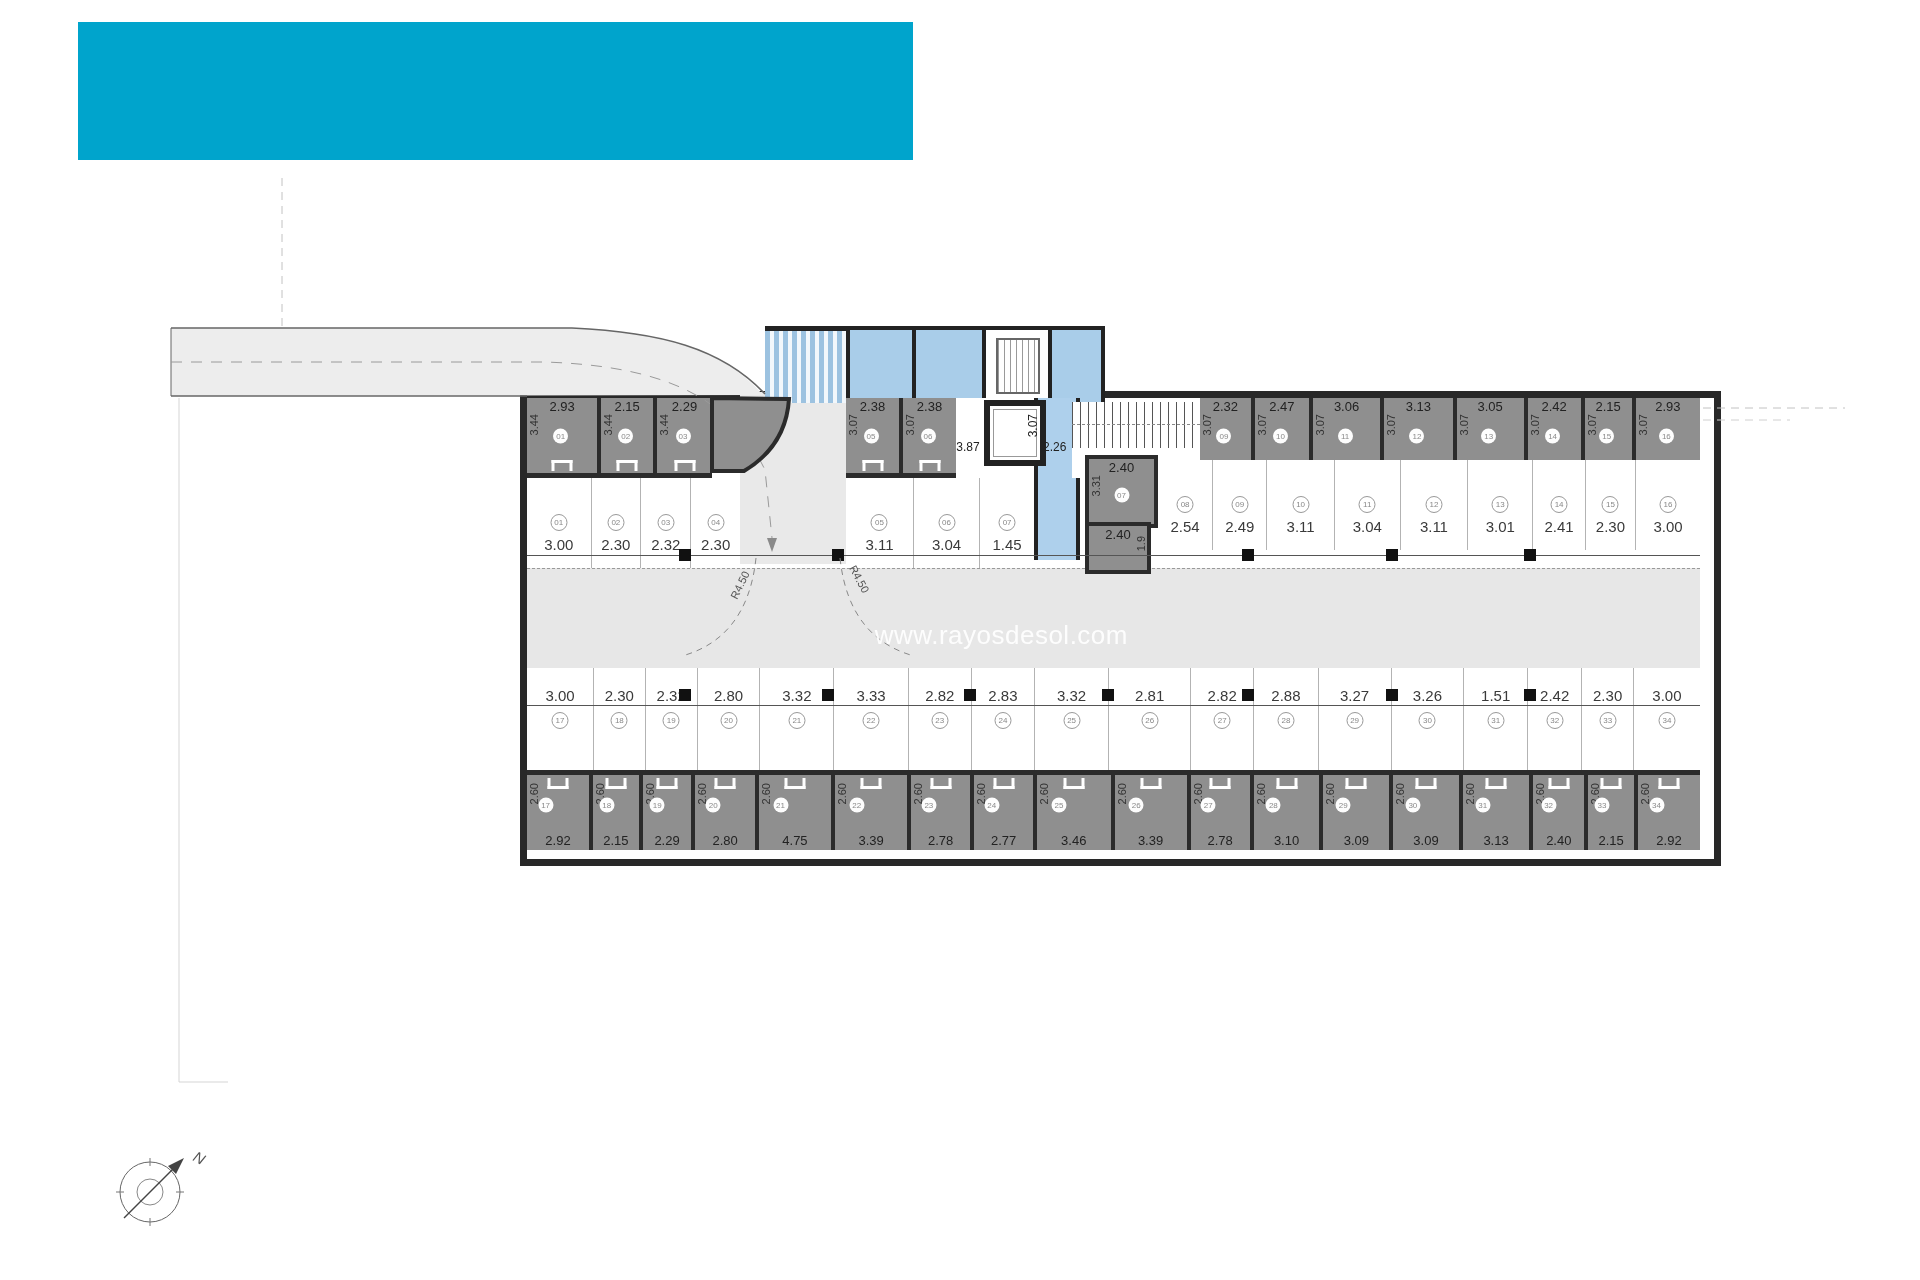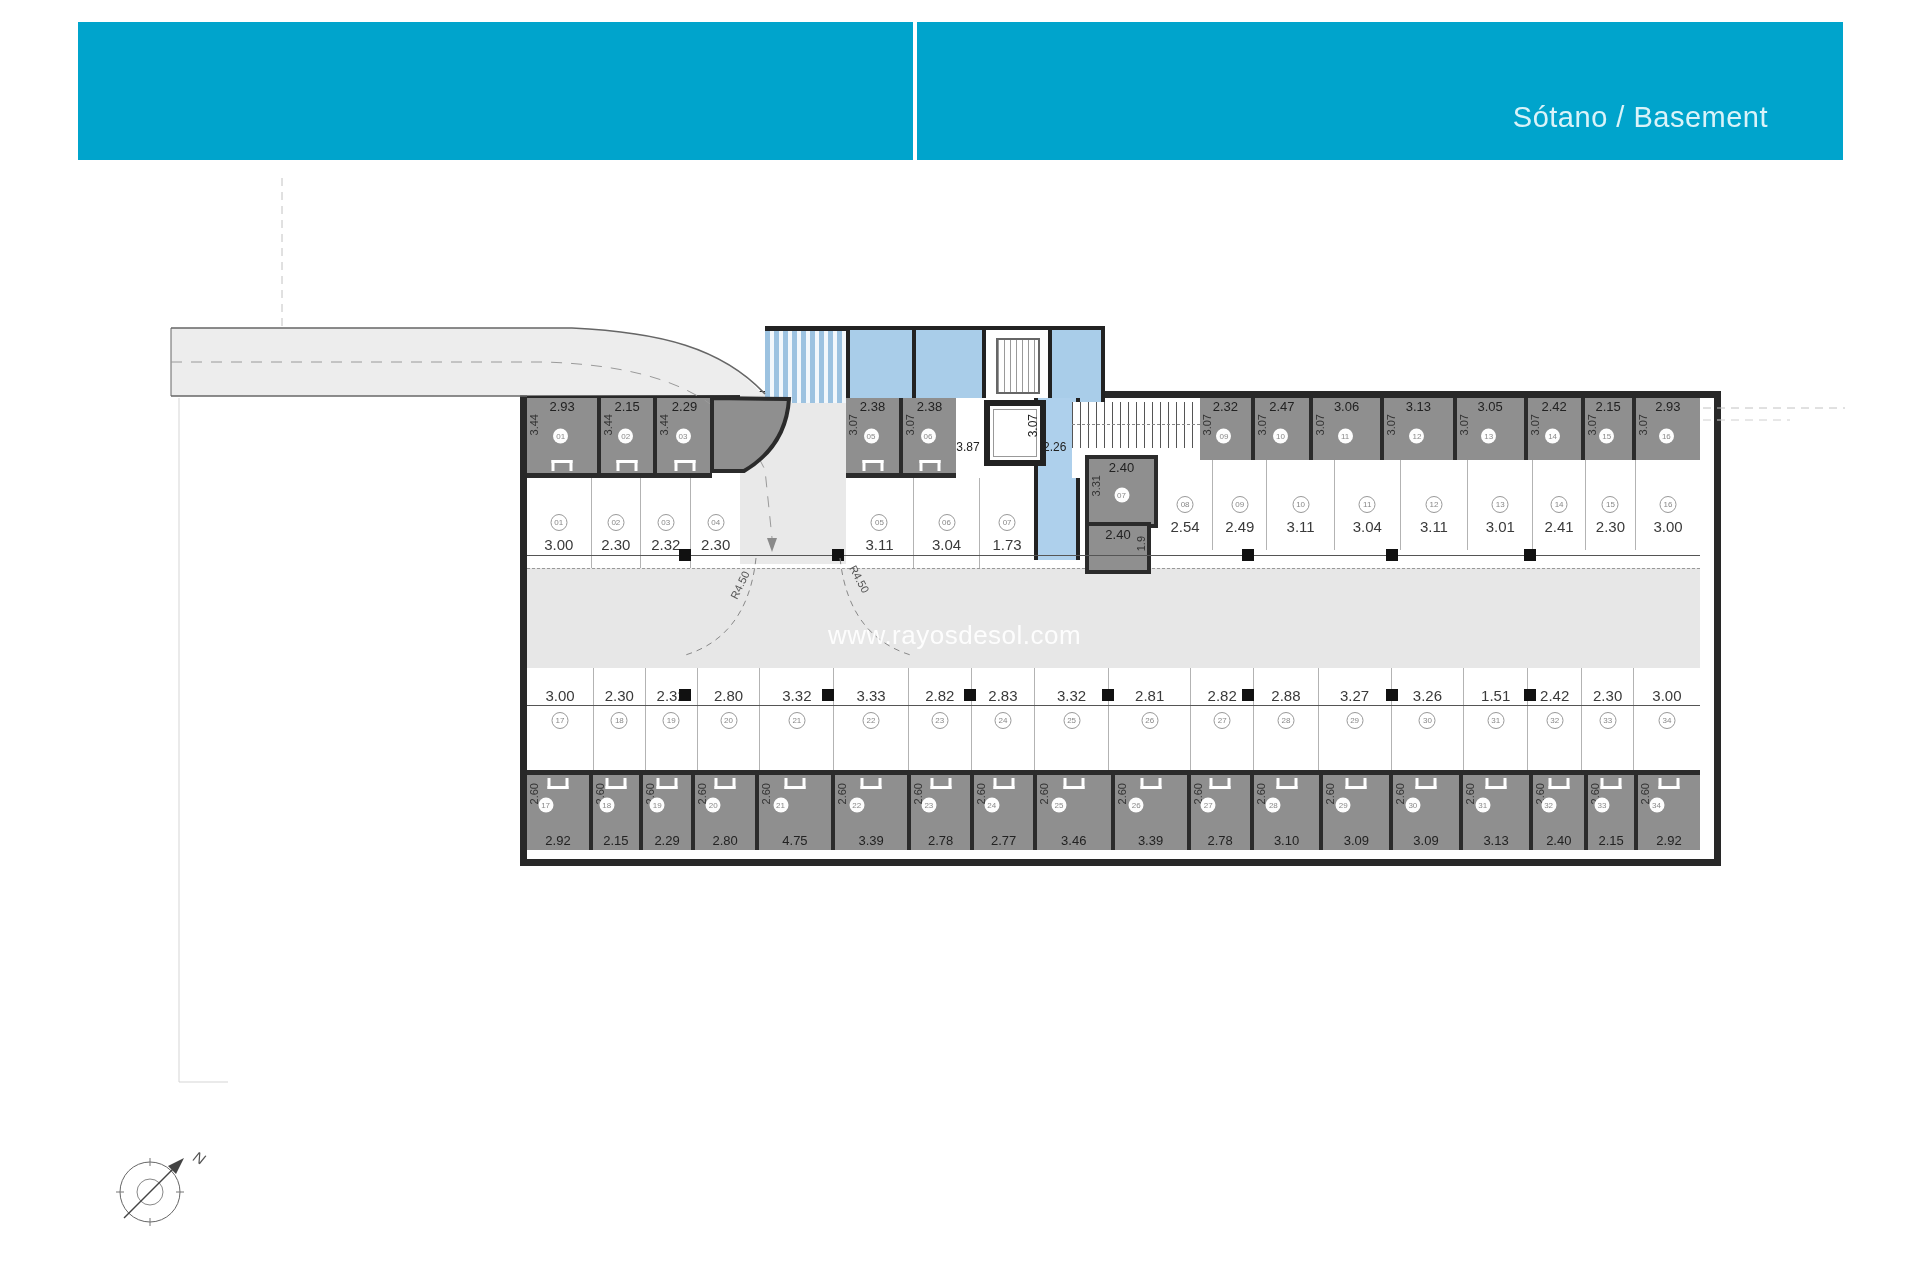--- a/index.html
+++ b/index.html
@@ -76,34 +76,31 @@
   .corebox{background:#8f8f8f;border:4px solid #2b2b2b;z-index:4;}
   #box1{left:1085px;top:455px;width:65px;height:65px;}
   #box2{left:1085px;top:522px;width:58px;height:44px;}
   .corelab{font-size:12px;color:#222;z-index:6;}
   .corelab.v{writing-mode:vertical-rl;transform:rotate(180deg);}
   
   #cu-d{left:716px;top:412px;} #cu-w{left:712px;top:450px;width:66px;text-align:center;font-size:13px;color:#222;z-index:6;}
   #cu-no{left:731px;top:428px;z-index:6;}
   #cu-no .badge{position:static;display:block;transform:none;}
   
-  #watermark{left:828px;top:620px;width:300px;text-align:left;font-size:26px;color:rgba(255,255,255,.92);
+  #watermark{left:828px;top:620px;width:300px;text-align:right;font-size:26px;color:rgba(255,255,255,.92);
              letter-spacing:.5px;z-index:9;}
   svg.overlay{position:absolute;left:0;top:0;z-index:8;pointer-events:none;}
   .svgtxt{font-family:"Liberation Sans",sans-serif;}
 </style>
 </head>
 <body>
 
 <div id="stage">
 
   <div class="abs hdr" id="hdr-left"></div>
-  <div class="abs hdr" id="hdr-right">
-    <div class="abs" id="plan-title">Sótano / Basement</div>
-  </div>
 
   <div class="abs" id="garage"></div>
 
   <div class="abs" id="lane"></div>
   <div class="abs" id="ramp"></div>
   <div class="abs room" id="room1"></div>
   <div class="abs room" id="room2"></div>
   <div class="abs room" id="room3">
     <div class="fixture"></div>
   </div>
@@ -243,21 +240,21 @@
       <div class="cell pt" style="flex: 3.11 3.11 0px;">
         <div class="badge">05</div>
         <div class="wlab">3.11</div>
       </div>
       <div class="cell pt" style="flex: 3.04 3.04 0px;">
         <div class="badge">06</div>
         <div class="wlab">3.04</div>
       </div>
       <div class="cell pt" style="flex: 2.5 2.5 0px;">
         <div class="badge">07</div>
-        <div class="wlab">1.73</div>
+        <div class="wlab">1.45</div>
       </div>
     </div>
   <div class="abs srow" id="row-pk-right">
       <div class="cell pt" style="flex: 2.54 2.54 0px;">
         <div class="badge">08</div>
         <div class="wlab">2.54</div>
       </div>
       <div class="cell pt" style="flex: 2.49 2.49 0px;">
         <div class="badge">09</div>
         <div class="wlab">2.49</div>

